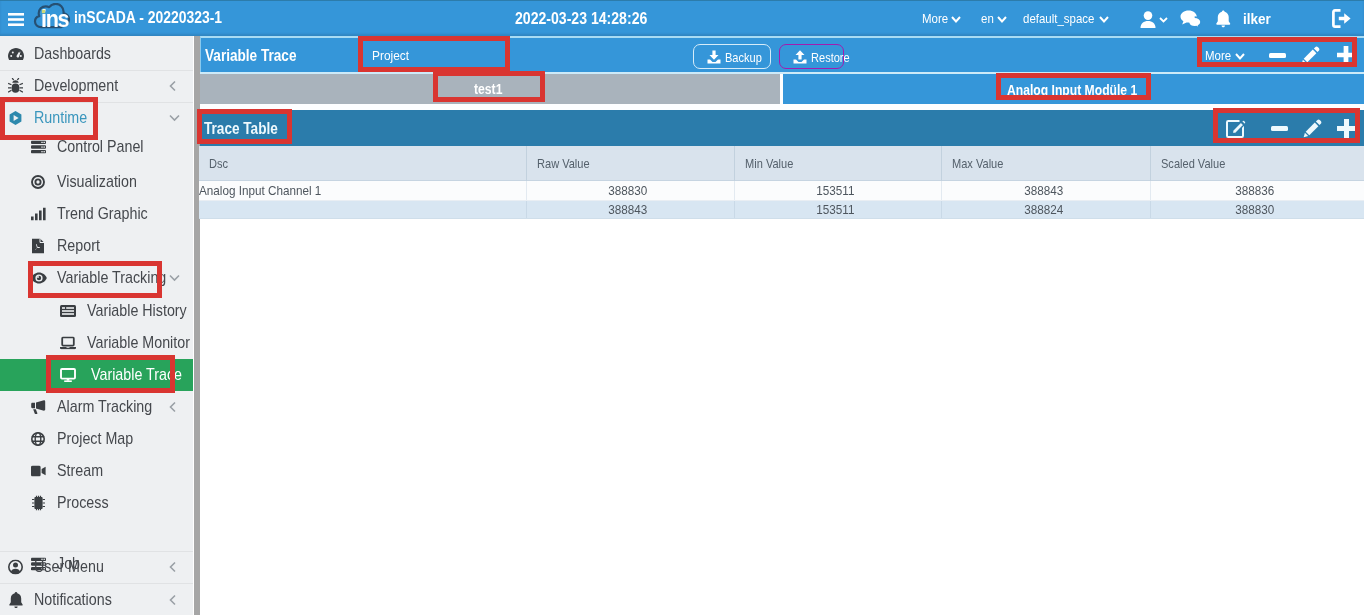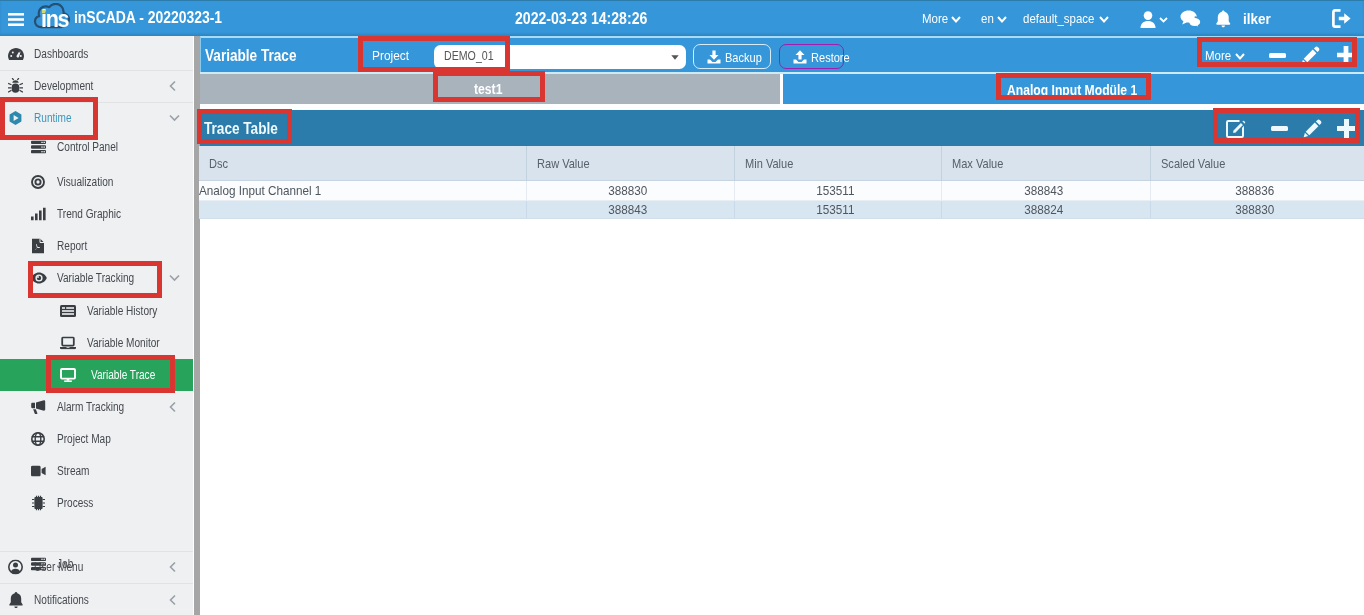--- a/index.html
+++ b/index.html
@@ -11,21 +11,21 @@
 #topbar{position:absolute;left:0;top:0;width:1364px;height:36px;background:#3596d9;border-top:1px solid #2c7cab;box-shadow:inset 0 -2px 2px rgba(30,60,90,0.18)}
 #topbar .t{position:absolute;color:#fff;white-space:nowrap}
 #brand{left:74px;top:8px;font-size:16px;font-weight:bold;transform:scaleX(0.87);transform-origin:0 0}
 #clock{left:515px;top:9px;font-size:16px;font-weight:bold;transform:scaleX(0.88);transform-origin:0 0}
 .navtxt{font-size:13.5px;top:10px;color:#fff;transform:scaleX(0.85);transform-origin:0 0}
 #ilker{left:1243px;top:9px;font-size:15px;font-weight:bold;transform:scaleX(0.9);transform-origin:0 0}
 
 #sidebar{position:absolute;left:0;top:36px;width:193px;height:579px;background:#eef0f2}
 #scrollstrip{position:absolute;left:193.5px;top:36px;width:6.5px;height:579px;background:#a6a6a6}
 
-.si{position:absolute;left:0;width:216px;height:32px;color:#45484d;font-size:12px}
+.si{position:absolute;left:0;width:216px;height:32px;color:#45484d;font-size:17px}
 .si .lbl{position:absolute;top:50%;transform:translateY(-50%) scaleX(0.84);transform-origin:0 50%;white-space:nowrap}
 .si .ico{position:absolute;top:50%;transform:translateY(-50%)}
 .si .chev{position:absolute;left:169px;top:50%;transform:translateY(-50%);color:#9aa0a6}
 .sep{position:absolute;left:0;width:193px;height:1px;background:#e0e2e4}
 #vtrace{position:absolute;left:0;top:358.5px;width:193px;height:32.5px;background:#28a35b;color:#fff}
 #phead{position:absolute;left:200px;top:36px;width:1164px;height:35.5px;background:#3596d9;border-top:2px solid #a9dcf4;border-left:1px solid #88c9ee}
 #phead .t{position:absolute;color:#fff;white-space:nowrap}
 #tabrow{position:absolute;left:200px;top:71.5px;width:1164px;height:32.5px;background:#a9b3bc;border-top:2px solid #cdeaf8}
 #tabblue{position:absolute;left:783px;top:74px;width:581px;height:30px;background:#3596d9}
 #gap1{position:absolute;left:200px;top:104px;width:1164px;height:6px;background:#fdfeff}
@@ -305,26 +305,20 @@
 </div>
 
 <div id="phead">
   <span class="t" style="left:4px;top:9px;font-size:16px;font-weight:bold;transform:scaleX(0.85);transform-origin:0 0">Variable Trace</span>
   <span class="t" style="left:170.5px;top:10px;font-size:13.5px;transform:scaleX(0.88);transform-origin:0 0">Project</span>
   <span class="t" style="left:1004px;top:10px;font-size:13.5px;transform:scaleX(0.85);transform-origin:0 0">More</span>
   <svg class="ic" style="left:1034px;top:15px" width="10" height="7" viewBox="0 0 10 7">
         <path d="M1 1 L5 5.4 L9 1" fill="none" stroke="#fff" stroke-width="2"></path>
       </svg>
 
-  <div class="abs" style="left:233px;top:6.5px;width:252px;height:24px;background:#fff;border-radius:6.5px">
-    <span style="position:absolute;left:10px;top:4.5px;font-size:12.5px;color:#555;transform:scaleX(0.85);transform-origin:0 0">DEMO_01</span>
-    <svg class="ic" style="left:237px;top:10.5px" width="8" height="5" viewBox="0 0 8 5">
-          <path d="M0.3 0.3 L7.7 0.3 L4 4.7 Z" fill="#555"></path>
-        </svg>
-  </div>
 
   <div class="abs" style="left:492px;top:5.5px;width:78px;height:25px;border:1px solid #d6ecf9;border-radius:7px">
     <svg class="ic" style="left:13px;top:5px" width="14" height="14" viewBox="0 0 14 14">
       <path d="M5.4 0.5 L8.6 0.5 L8.6 5 L11.5 5 L7 9.8 L2.5 5 L5.4 5 Z" fill="#fff"></path>
       <path d="M0.5 9.5 L3 9.5 L5.5 12 L8.5 12 L11 9.5 L13.5 9.5 L13.5 13.5 L0.5 13.5 Z" fill="#fff"></path>
     </svg>
     <span style="position:absolute;left:31px;top:5px;font-size:13px;color:#fff;transform:scaleX(0.85);transform-origin:0 0">Backup</span>
   </div>
 
   <div class="abs" style="left:578px;top:5.5px;width:65px;height:25px;border:1px solid #a21caf;border-radius:7px">

